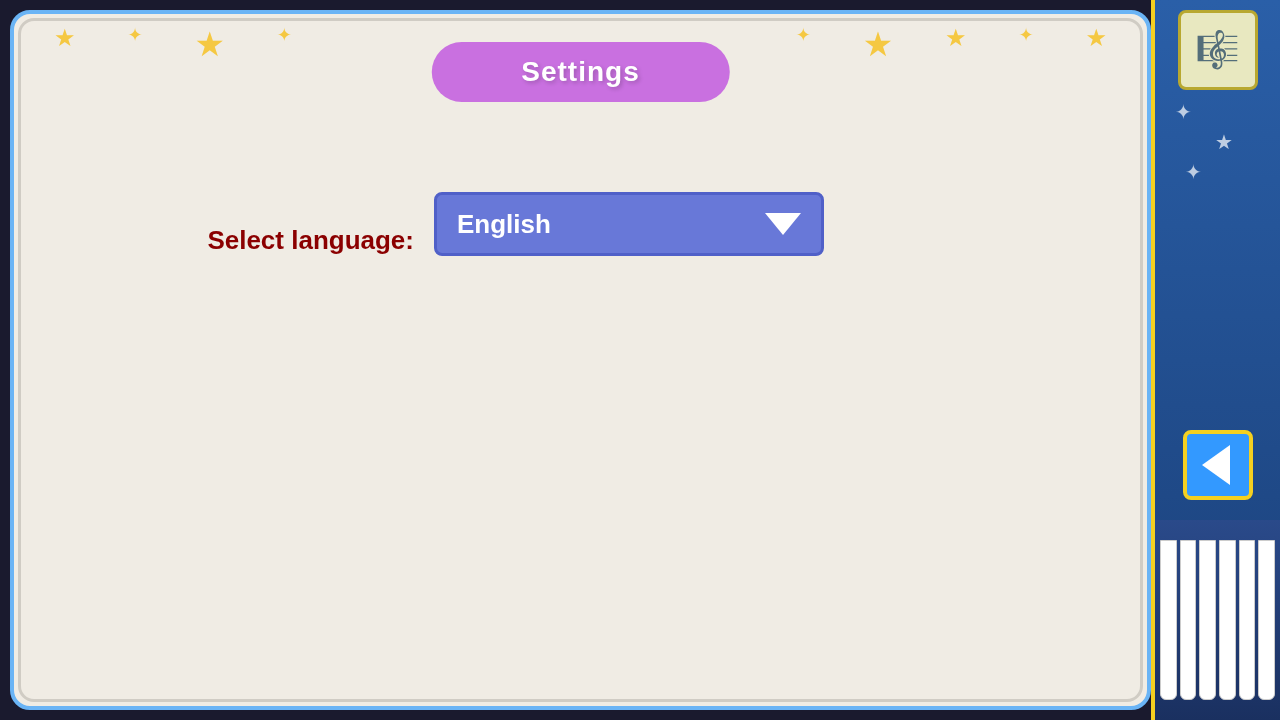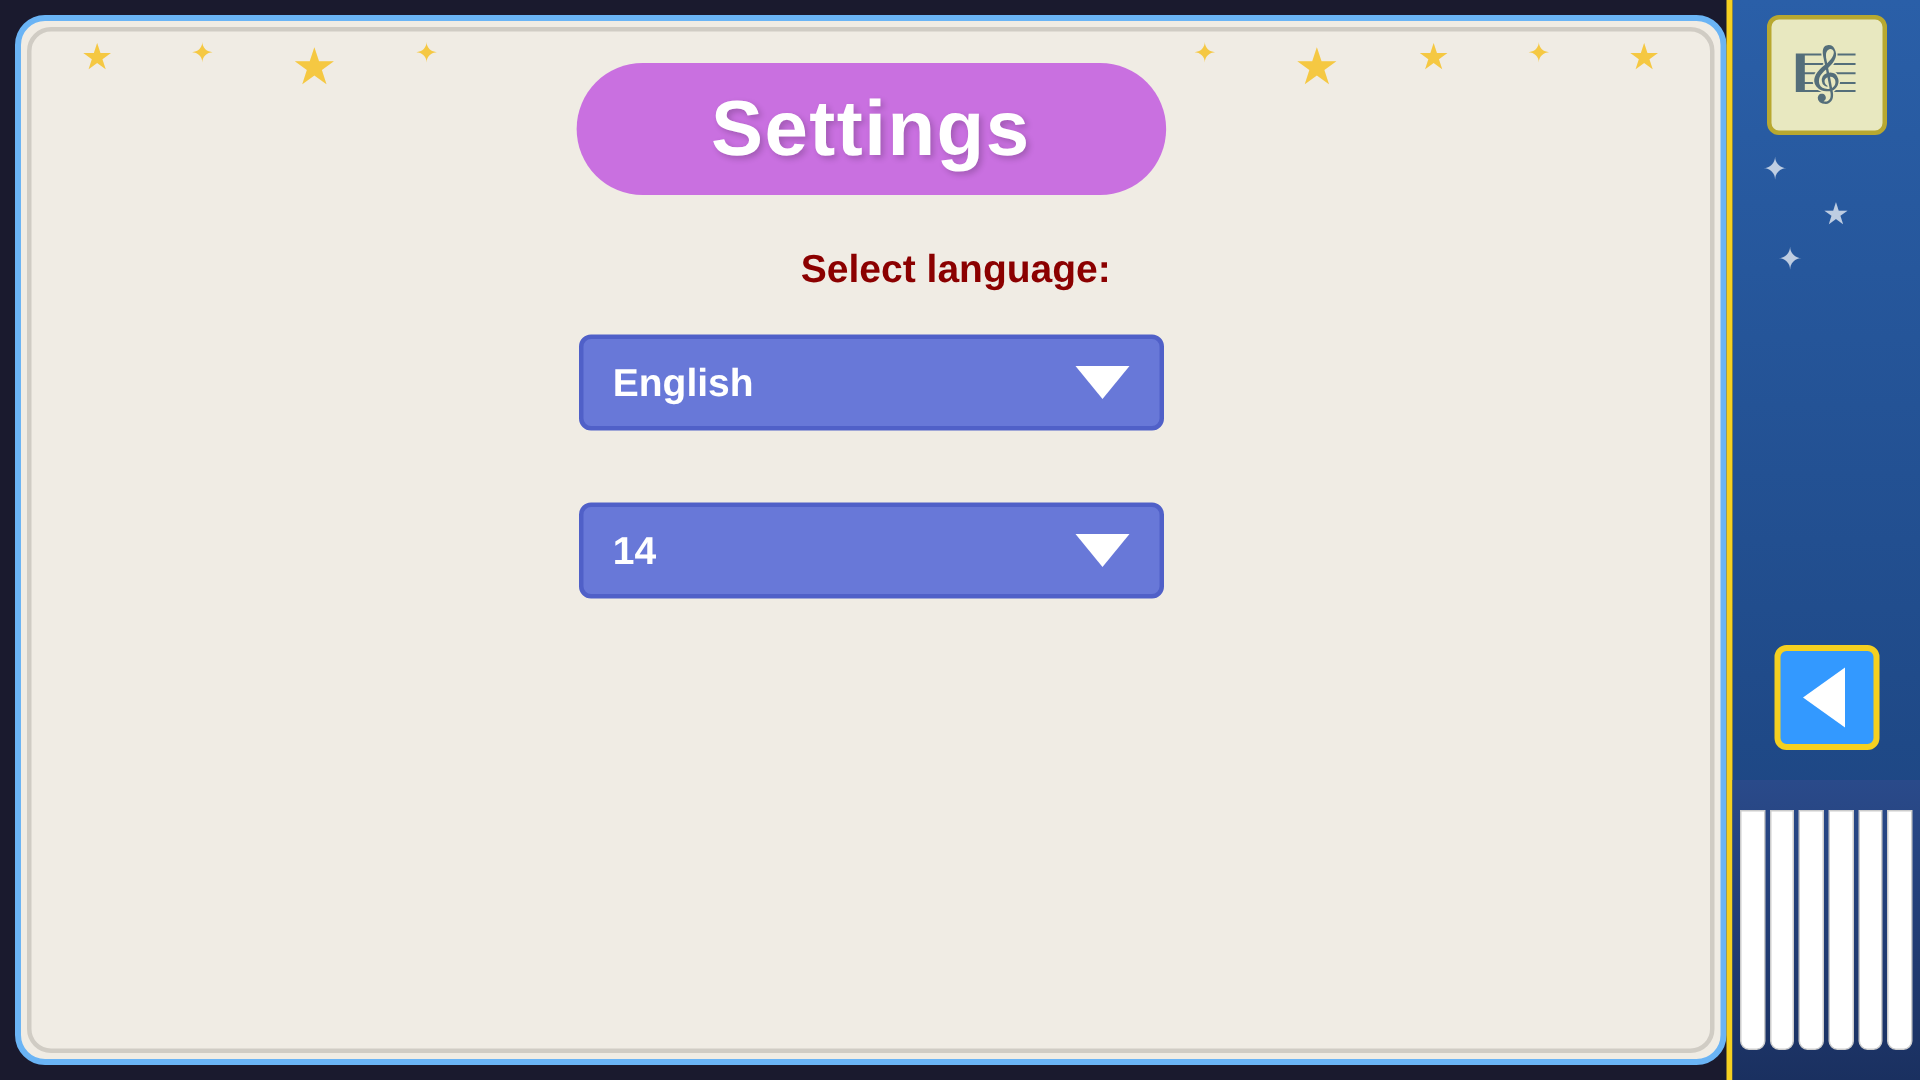--- a/index.html
+++ b/index.html
@@ -69,42 +69,41 @@
 
     .title-oval {
       background: #c970e0;
       border-radius: 50px;
       padding: 14px 90px;
       display: inline-block;
     }
 
     .title-text {
       color: white;
-      font-size: 52px;
+      font-size: 28px;
       font-weight: 900;
       font-family: Arial, sans-serif;
       text-shadow: 2px 2px 4px rgba(0,0,0,0.2);
       letter-spacing: 1px;
     }
 
     
     .settings-content {
       position: absolute;
       top: 130px;
       left: 0;
       right: 0;
       padding: 20px 60px;
       z-index: 2;
     }
 
     .setting-row {
       display: flex;
-      align-items: center;
+      align-items: flex-end;
       margin-bottom: 20px;
-      flex-direction: column;
     }
 
     .setting-label {
       color: #8b0000;
       font-size: 26px;
       font-weight: 700;
       text-align: right;
       width: 340px;
       min-width: 340px;
       margin-right: 20px;
@@ -266,24 +265,20 @@
 
     <div class="setting-row">
       <span class="setting-label">Select language:</span>
       <div class="dropdown">
         <span class="dropdown-value">English</span>
         <div class="dropdown-arrow"></div>
       </div>
     </div>
 
     <div class="setting-row">
-      <div class="dropdown">
-        <span class="dropdown-value">14</span>
-        <div class="dropdown-arrow"></div>
-      </div>
     </div>
 
 
   </div>
 </div>
 
 <div class="right-panel">
 
   <div class="music-icon-box">
     <span class="music-note">🎼</span>

